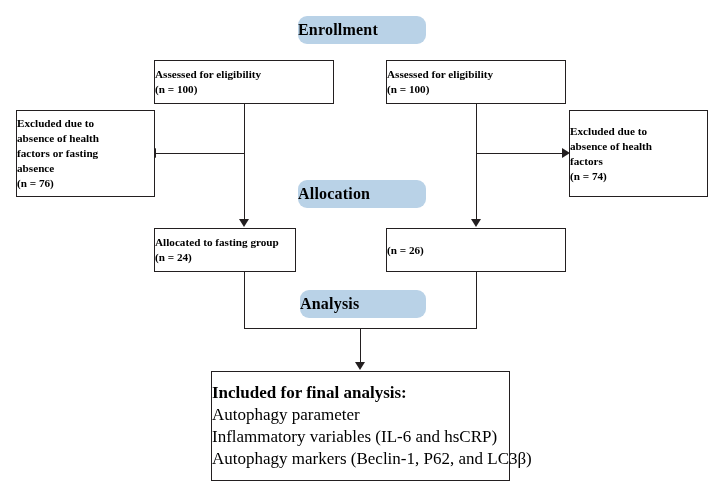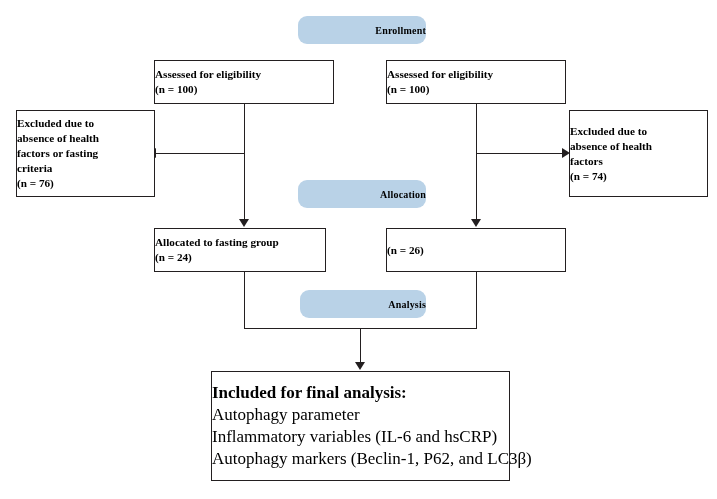--- a/index.html
+++ b/index.html
@@ -15,23 +15,23 @@
     font-family: "Liberation Serif", "DejaVu Serif", serif;
     overflow: hidden;
   }
   
   .banner {
     position: absolute;
     background: #b9d2e7;
     border-radius: 9px;
     display: flex;
     align-items: center;
-    justify-content: flex-end;
+    justify-content: flex-start;
     font-weight: bold;
-    font-size: 10px;
+    font-size: 16px;
     color: #000000;
     letter-spacing: 0.2px;
     z-index: 3;
   }
   
   .node {
     position: absolute;
     background: #ffffff;
     border: 1.4px solid #231f20;
     display: flex;
@@ -139,32 +139,32 @@
 
   <div class="node" style="left:386px; top:60px; width:180px; height:44px;">
     <div class="line">Assessed for eligibility</div>
     <div class="line">(n = 100)</div>
   </div>
 
   <div class="node" style="left:16px; top:110px; width:139px; height:87px;">
     <div class="line">Excluded due to</div>
     <div class="line">absence of health</div>
     <div class="line">factors or fasting</div>
-    <div class="line">criteria</div>
+    <div class="line">absence</div>
     <div class="line">(n = 76)</div>
   </div>
 
   <div class="node" style="left:569px; top:110px; width:139px; height:87px;">
     <div class="line">Excluded due to</div>
     <div class="line">absence of health</div>
     <div class="line">factors</div>
     <div class="line">(n = 74)</div>
   </div>
 
-  <div class="node" style="left:154px; top:228px; width:172px; height:44px;">
+  <div class="node" style="left:154px; top:228px; width:142px; height:44px;">
     <div class="line">Allocated to fasting group</div>
     <div class="line">(n = 24)</div>
   </div>
 
   <div class="node" style="left:386px; top:228px; width:180px; height:44px;">
     <div class="line">(n = 26)</div>
   </div>
 
   <div class="node final" style="left:211px; top:371px; width:299px; height:110px;">
     <div class="line heading">Included for final analysis:</div>

